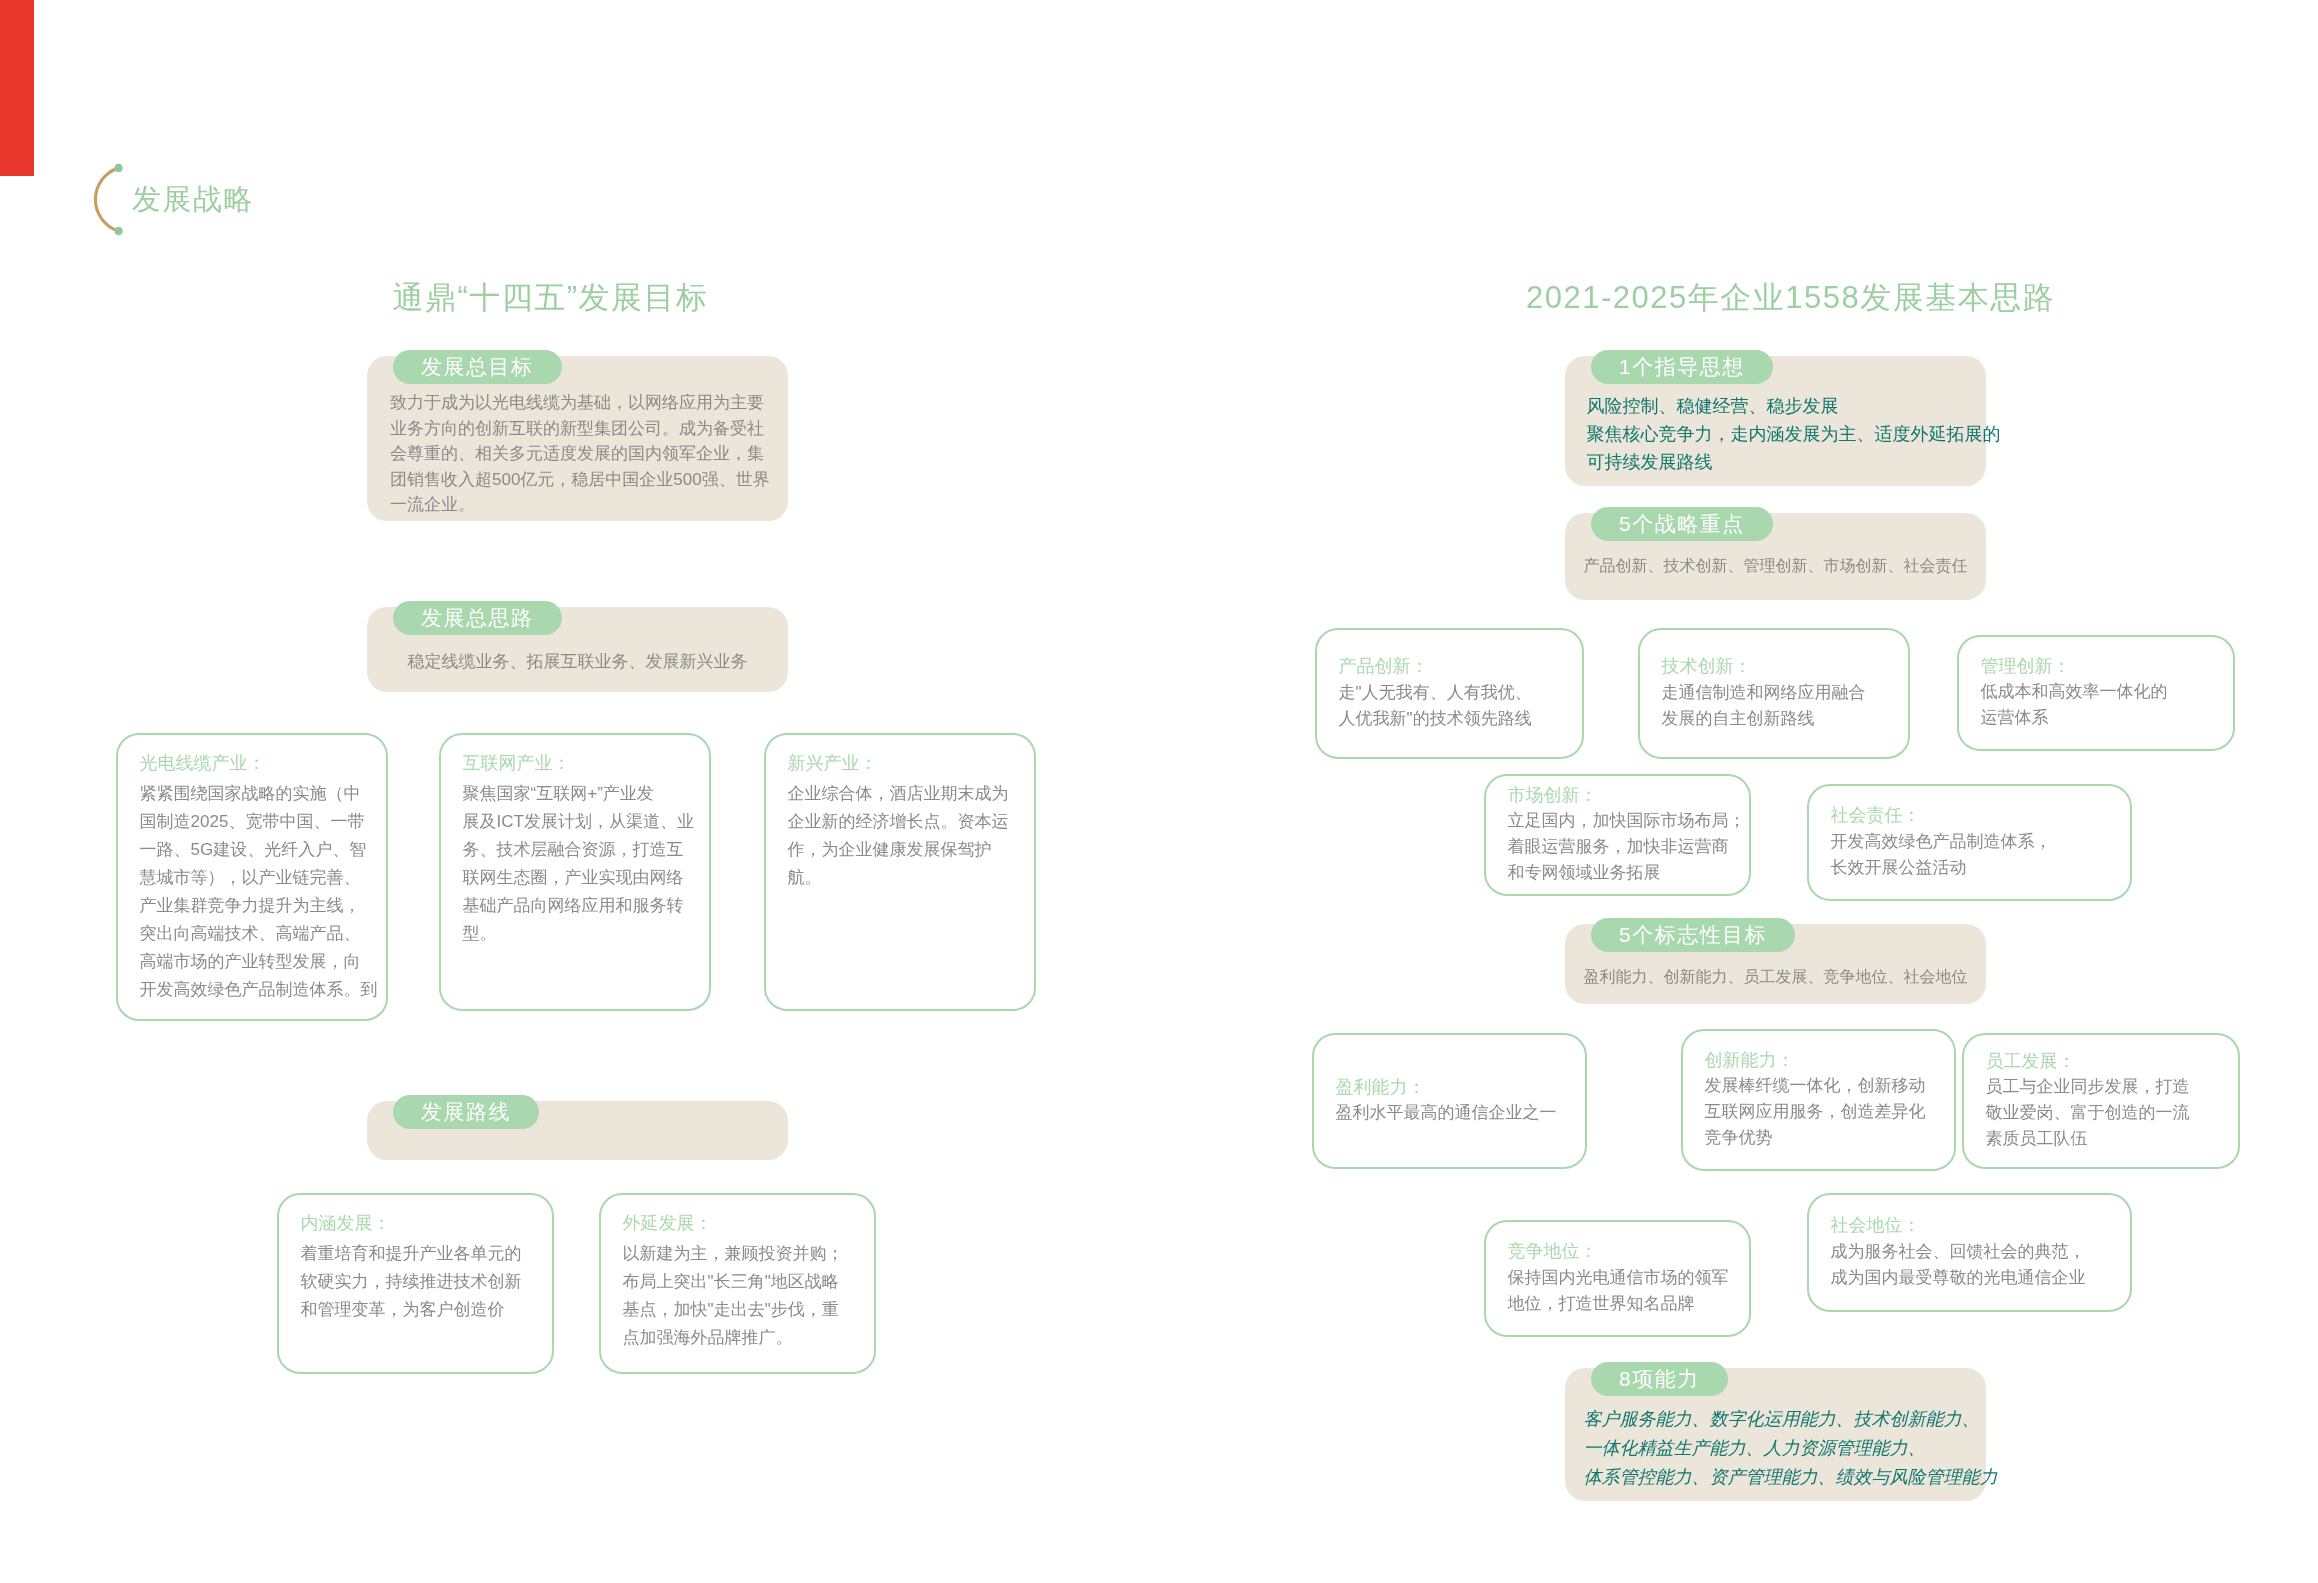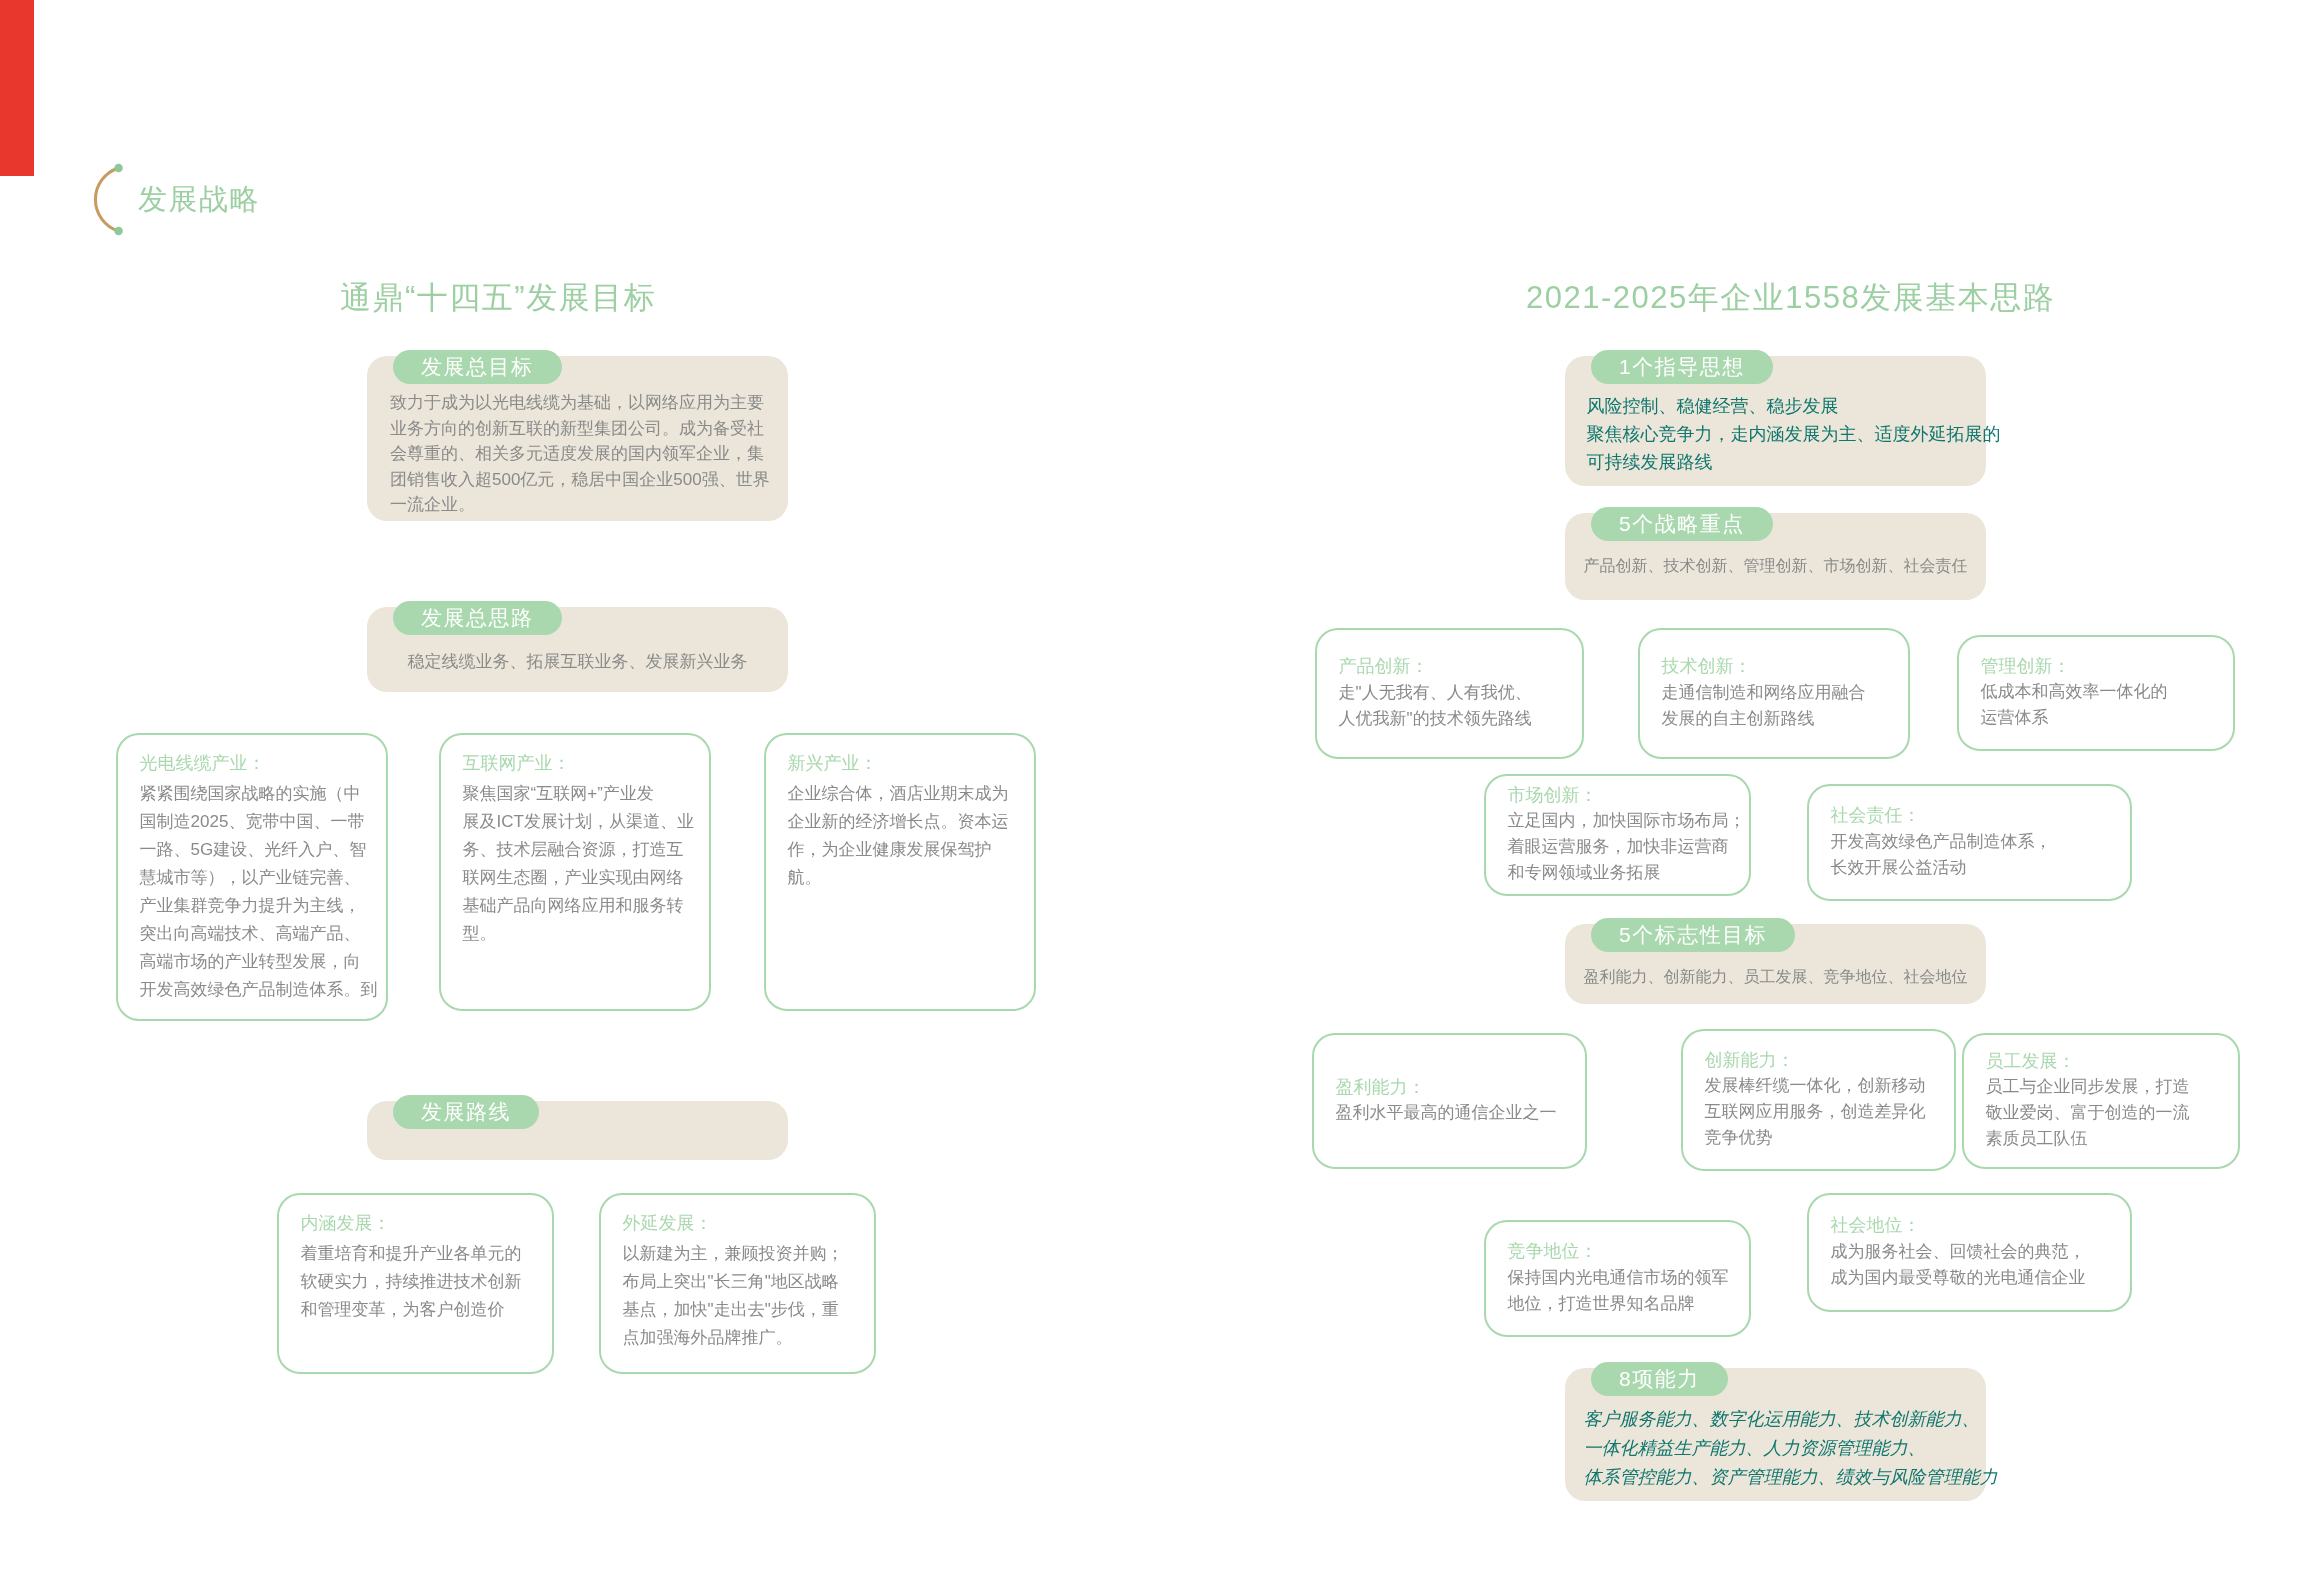--- a/index.html
+++ b/index.html
@@ -1,21 +1,21 @@
 <!DOCTYPE html>
 <html style="font-size:12.4px"><head>
 <meta charset="utf-8">
 <style>
   html,body{margin:0;padding:0;background:#ffffff;}
   #page{position:relative;width:2319px;height:1584px;background:#ffffff;overflow:hidden;
         font-family:"Liberation Sans","DejaVu Sans",sans-serif;}
   .edge-red{position:absolute;left:0;top:0;width:34px;height:176px;background:#e8382d;}
   .section-head{position:absolute;left:83px;top:161px;display:flex;align-items:center;}
-  .section-title{color:#9ccfa1;font-size:29px;letter-spacing:1.5px;margin-left:7px;}
-  .col-title{position:absolute;text-align:left;color:#9ccfa1;font-size:31px;letter-spacing:1.5px;white-space:nowrap;}
+  .section-title{color:#9ccfa1;font-size:29px;letter-spacing:1.5px;margin-left:1px;}
+  .col-title{position:absolute;text-align:center;color:#9ccfa1;font-size:31px;letter-spacing:1.5px;white-space:nowrap;}
   .panel{position:absolute;background:#ebe6d9;border-radius:20px;}
   .pill{position:absolute;top:-6.2px;left:26px;height:34px;line-height:34px;padding:0 28px;
         background:#a9d8ae;border-radius:17px;color:#ffffff;font-size:21px;letter-spacing:1.5px;white-space:nowrap;}
   .panel-lines{margin:34px 23px 0 23px;color:#8a8a8a;font-size:17px;line-height:25.5px;}
   .panel-lines div{white-space:nowrap;}
   .panel-lines-r{margin:36px 21.6px 0 21.6px;color:#0f766e;font-size:18px;line-height:28px;}
   .panel-lines-r div{white-space:nowrap;}
   .panel-center{margin-top:43px;text-align:center;color:#8a8a8a;font-size:16px;white-space:nowrap;}
   .card{position:absolute;background:#ffffff;border:2.3px solid #a9d8ae;border-radius:23px;
         box-sizing:border-box;display:flex;flex-direction:column;padding:17px 21.6px;}

